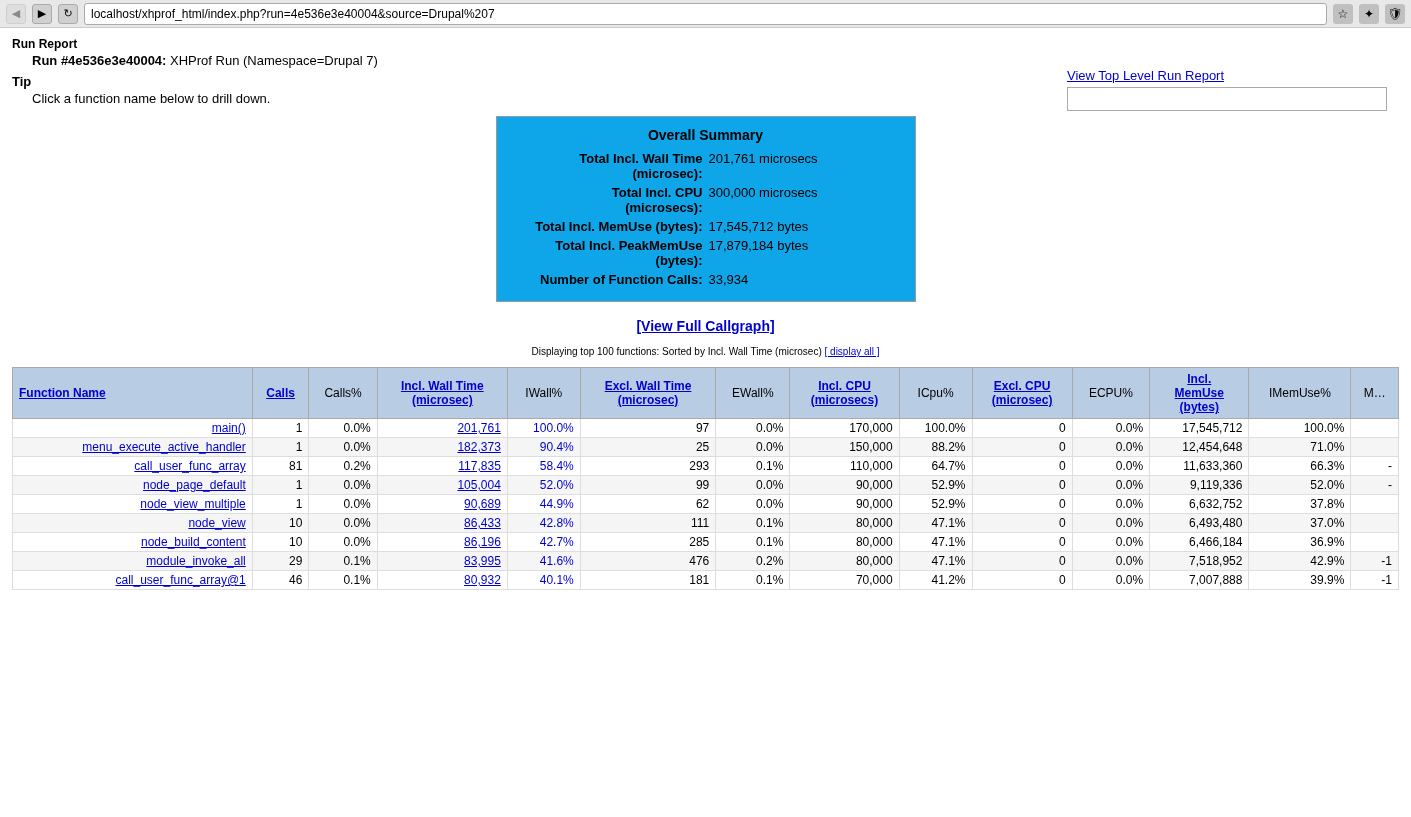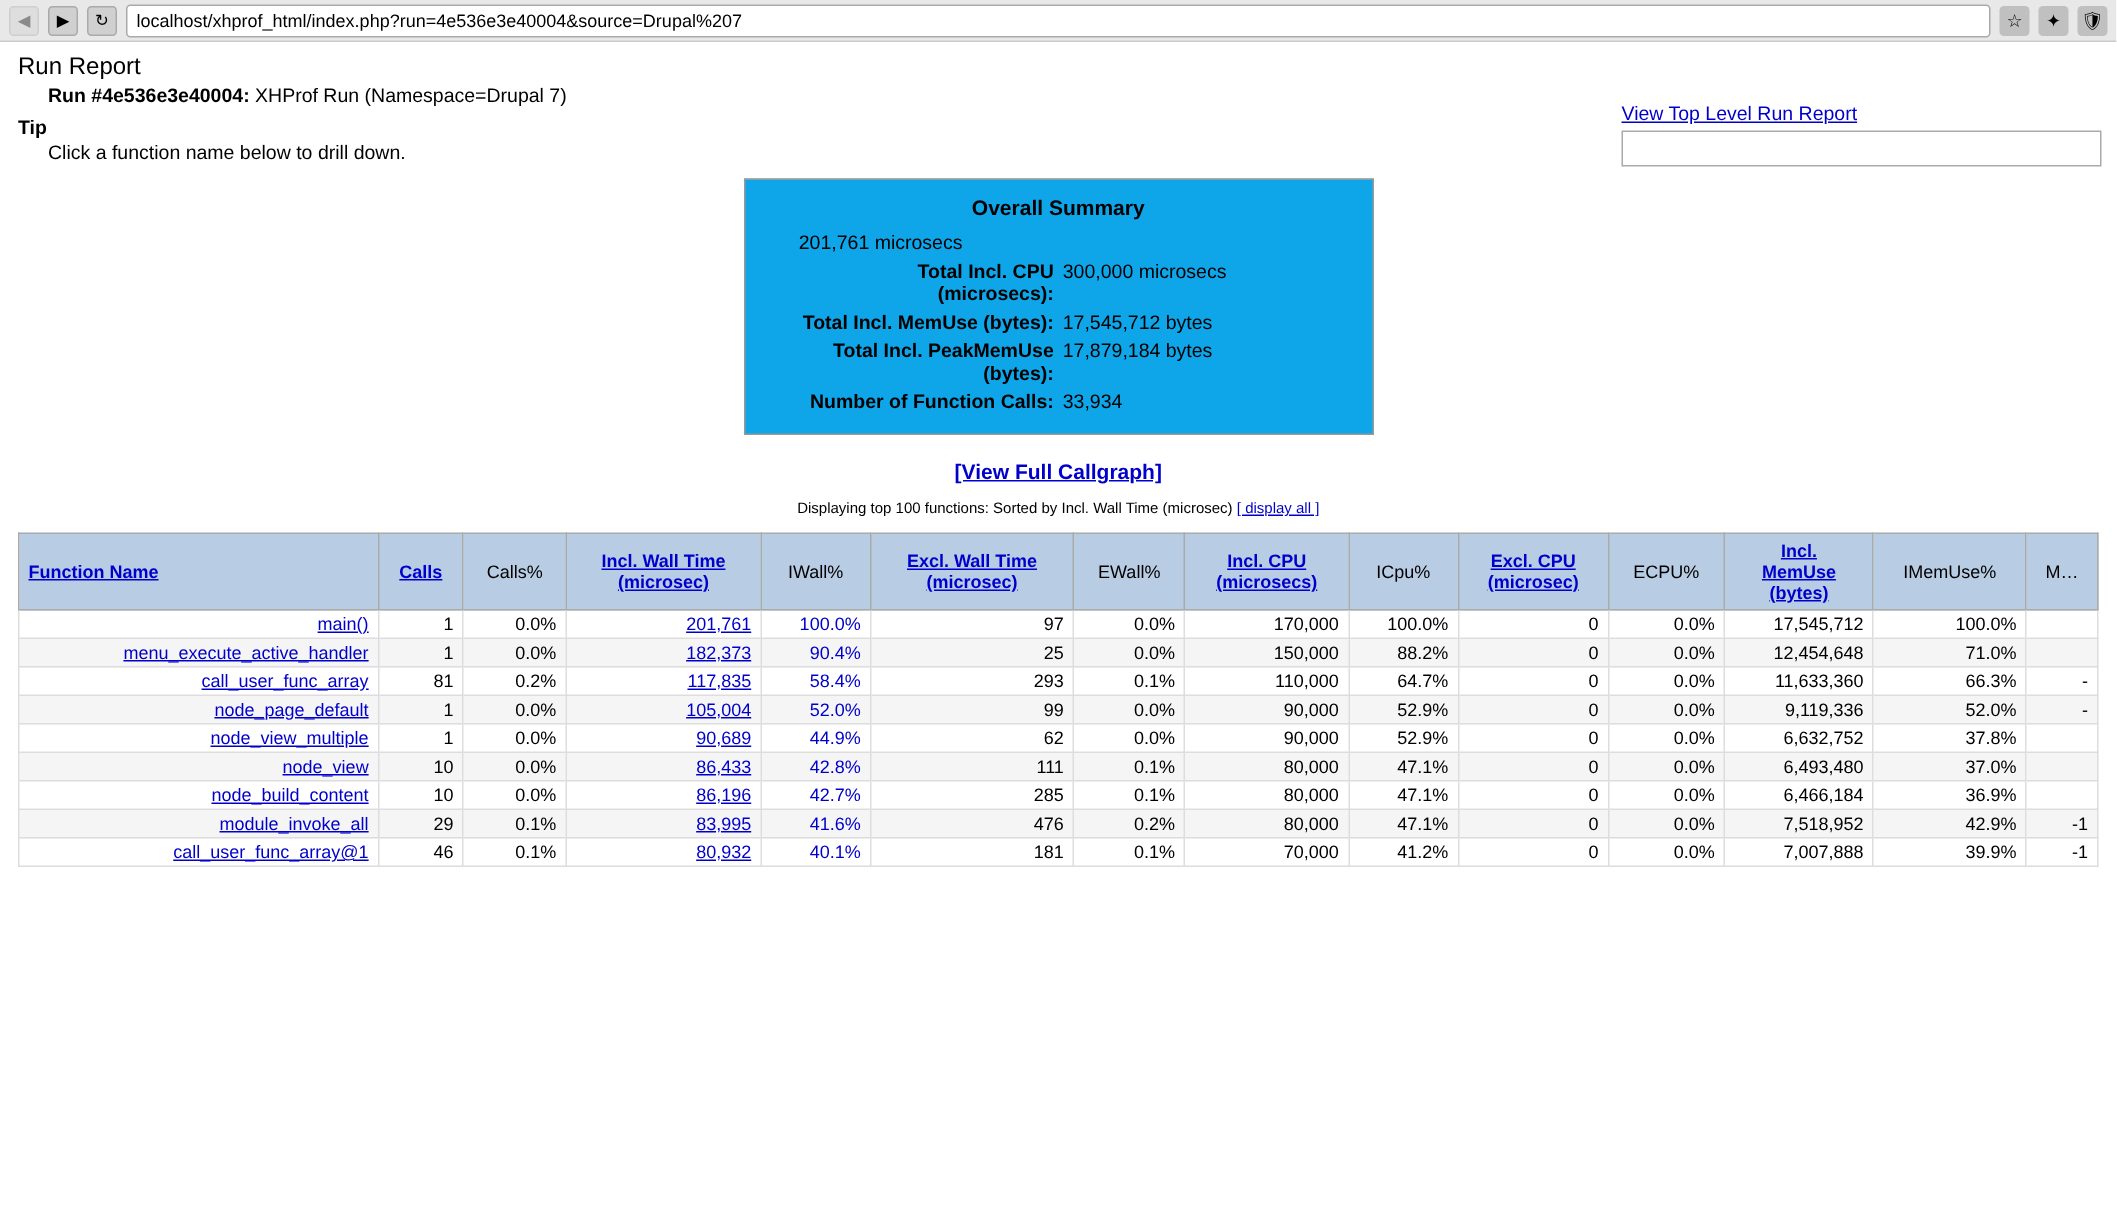--- a/index.html
+++ b/index.html
@@ -39,39 +39,39 @@
       border-radius: 3px;
       display: flex; align-items: center; justify-content: center;
       font-size: 12px;
     }
 
     #content {
       padding: 8px 12px;
     }
 
     .run-report-title {
-      font-weight: normal;
-      font-size: 16px;
+      font-weight: bold;
+      font-size: 12px;
       margin-bottom: 4px;
     }
     .run-label {
       font-weight: bold;
     }
 
     .tip-section {
       margin: 6px 0 10px 0;
     }
     .tip-label {
       font-weight: bold;
     }
 
     .top-right {
       position: absolute;
       top: 40px;
-      right: 10px;
+      right: 24px;
     }
     .top-right a {
       color: #00c;
       text-decoration: underline;
       font-size: 13px;
     }
     .search-box {
       margin-top: 4px;
       width: 320px;
       height: 24px;
@@ -209,20 +209,21 @@
 
   <div class="tip-section">
     <span class="tip-label">Tip</span>
     <div style="margin-left:20px; margin-top:2px;">Click a function name below to drill down.</div>
   </div>
 
   <div class="summary-container">
     <div class="summary-table">
       <div class="summary-title">Overall Summary</div>
       <div class="summary-row">
+        <span class="summary-key">Total Incl. Wall Time (microsec):</span>
         <span class="summary-val">201,761 microsecs</span>
       </div>
       <div class="summary-row">
         <span class="summary-key">Total Incl. CPU (microsecs):</span>
         <span class="summary-val">300,000 microsecs</span>
       </div>
       <div class="summary-row">
         <span class="summary-key">Total Incl. MemUse (bytes):</span>
         <span class="summary-val">17,545,712 bytes</span>
       </div>

